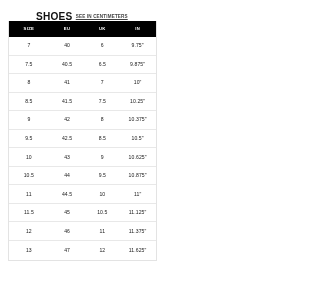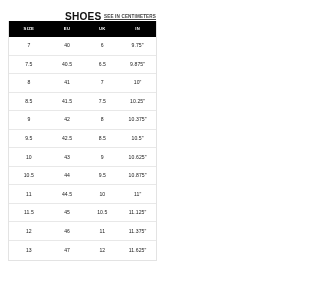--- a/index.html
+++ b/index.html
@@ -15,21 +15,21 @@
     position:relative;
     background:#ffffff;
     padding:0 8px;
   }
 
   
   .header {
     height:21px;
     display:flex;
     align-items:center;
-    justify-content:flex-end;
+    justify-content:center;
     padding-top:12px;
   }
   .title {
     font-size:11px;
     font-weight:700;
     letter-spacing:0.2px;
     color:#111111;
     line-height:1;
     transform:scaleX(0.92);
     transform-origin:left center;

